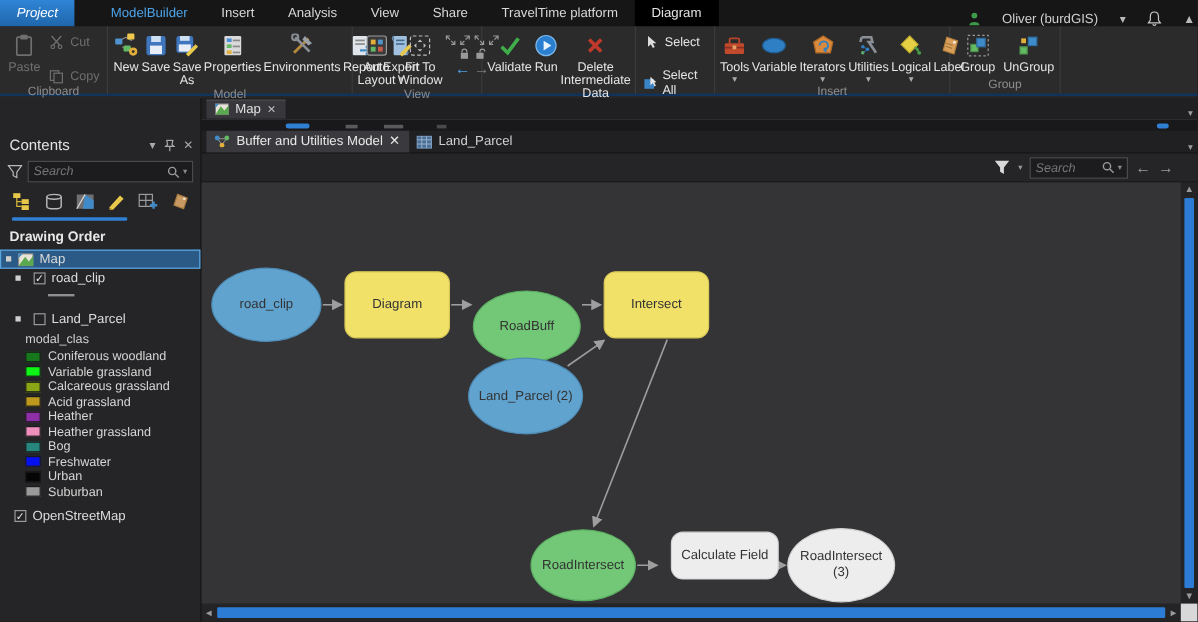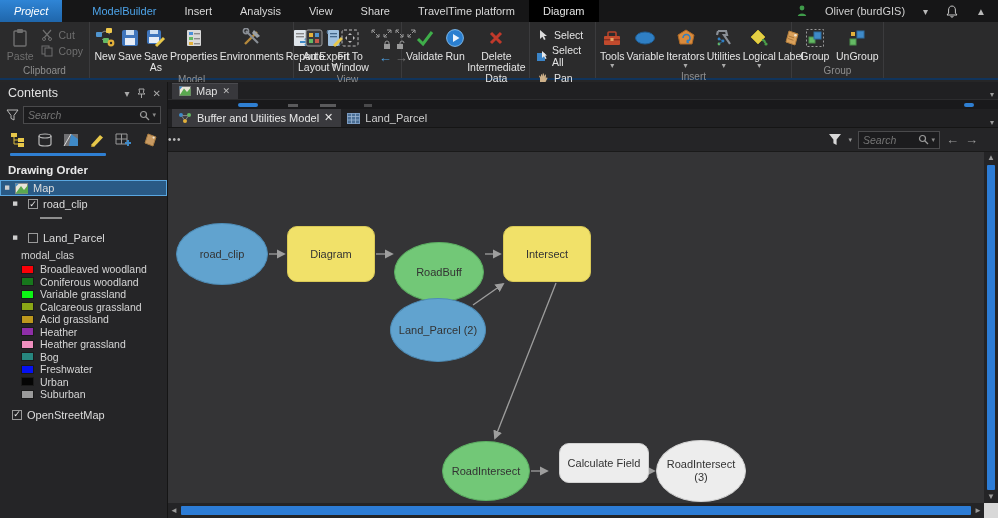--- a/index.html
+++ b/index.html
@@ -7,51 +7,51 @@
     font-family:"Liberation Sans", sans-serif; -webkit-font-smoothing:antialiased; }
   #app { position:relative; width:998px; height:518px; background:#262627; }
 
   
   #titlebar { position:absolute; left:0; top:0; width:998px; height:22px;
     background:#161617; display:flex; align-items:stretch; }
   .tt { padding:0 14px; font-size:11px; color:#d8d8d8; display:flex; align-items:center; cursor:default; }
   .tt.project { background:linear-gradient(#2f85d6,#1f66ab); color:#fff;font-style:italic; }
   .tt.mb { color:#4da3e8;margin-left:16px; }
   .tt.ctx { background:#000000; color:#e3e3e3; }
-  #titlebar .right { margin-left:auto; display:flex; align-items:center; gap:18px; padding-right:12px; }
+  #titlebar .right { margin-left:auto; display:flex; align-items:flex-end; gap:18px; padding-right:2px; }
   .user-dot { width:10px; height:12px; display:inline-block; }
   .user-name { font-size:11px; color:#cfcfcf; }
   .tb-glyph { color:#b9b9b9; font-size:10px; }
 
   
   #ribbon { position:absolute; left:0; top:22px; width:998px; height:58px;
     background:#2b2b2c; border-bottom:2px solid #10345c; display:flex; }
   .rgroup { position:relative; display:flex; flex-direction:column; border-right:1px solid #3b3b3d; }
   .rgroup .btnrow { flex:1; display:flex; align-items:flex-start; padding:3px 4px 0 4px; gap:2px; }
   .rgroup .gname { height:14px; text-align:center; font-size:10px; color:#8f8f8f; line-height:13px; }
   .bigbtn { display:flex; flex-direction:column; align-items:center; width:44px; padding-top:2px;
     color:#e4e4e4; font-size:10.5px; line-height:1.05; text-align:center; cursor:default; border-radius:2px; }
   .bigbtn .ic { height:22px; display:flex; align-items:center; justify-content:center; margin-bottom:2px; }
   .bigbtn.disabled { color:#6f6f6f; }
   .caret { color:#aaa; font-size:8px; line-height:8px; }
-  .smcol { display:flex; flex-direction:column; justify-content:space-between; gap:3px; padding-top:3px; }
+  .smcol { display:flex; flex-direction:column; justify-content:space-between; gap:16px; padding-top:3px; }
   .smbtn { display:flex; align-items:center; gap:4px; font-size:10.5px; color:#e4e4e4; padding:0 2px; }
   .smbtn.disabled { color:#6f6f6f; }
   .smbtn .ic { width:14px; height:13px; display:flex; align-items:center; justify-content:center; }
   .viewcluster { display:flex; flex-direction:column; gap:2px; padding-top:4px; }
   .tinyrow { display:flex; gap:3px; justify-content:center; }
   .arrow-left { color:#4da3e8; font-size:13px; line-height:12px; }
   .arrow-right { color:#7a7a7a; font-size:13px; line-height:12px; }
 
   
   #bodyarea { position:absolute; left:0; top:82px; width:998px; height:436px; display:flex; }
 
   
   #contents { width:168px; background:#252527; border-right:1px solid #151515; position:relative; }
-  .cp-head { height:20px; display:flex; align-items:center; padding:2px 6px 0 8px; }
+  .cp-head { height:20px; display:flex; align-items:center; padding:2px 6px 0 8px;margin-top:28px; }
   .cp-title { font-size:12.5px; color:#e2e2e2; flex:1; }
   .cp-hicons { display:flex; gap:7px; color:#a9a9a9; font-size:10px; align-items:center; }
   .cp-search { display:flex; align-items:center; gap:4px; padding:4px 6px 2px 6px; }
   .searchbox { flex:1; height:18px; background:#1c1c1e; border:1px solid #4a4a4c;
     display:flex; align-items:center; padding:0 4px; }
   .searchbox input { flex:1; background:transparent; border:none; outline:none;
     color:#cfcfcf; font-size:10.5px; font-style:italic; font-family:"Liberation Sans",sans-serif; width:20px; }
   .cp-tabs { display:flex; gap:10px; padding:6px 4px 4px 10px; align-items:center; }
   .cp-underline { height:3px; background:#2f7fd2; margin:2px 0 0 10px; width:96px; border-radius:1px; }
   .cp-section { padding:8px 0 0 8px; font-size:11.5px; font-weight:bold; color:#e8e8e8; }
@@ -608,24 +608,20 @@
         <div class="linesym">
             <i></i>
           </div>
         <div class="trow" style="padding-left:12px; margin-top:6px">
           <span class="tw">◆</span>
           <span class="cb"></span>
           <span>Land_Parcel</span>
         </div>
         <div class="fieldname">modal_clas</div>
         <div id="legend">
-            <div class="lrow">
-              <span class="lsw" style="background: rgb(251, 0, 7);"></span>
-              <span class="llab">Broadleaved woodland</span>
-            </div>
             <div class="lrow">
               <span class="lsw" style="background: rgb(23, 119, 28);"></span>
               <span class="llab">Coniferous woodland</span>
             </div>
             <div class="lrow">
               <span class="lsw" style="background: rgb(12, 245, 20);"></span>
               <span class="llab">Variable grassland</span>
             </div>
             <div class="lrow">
               <span class="lsw" style="background: rgb(138, 166, 22);"></span>

